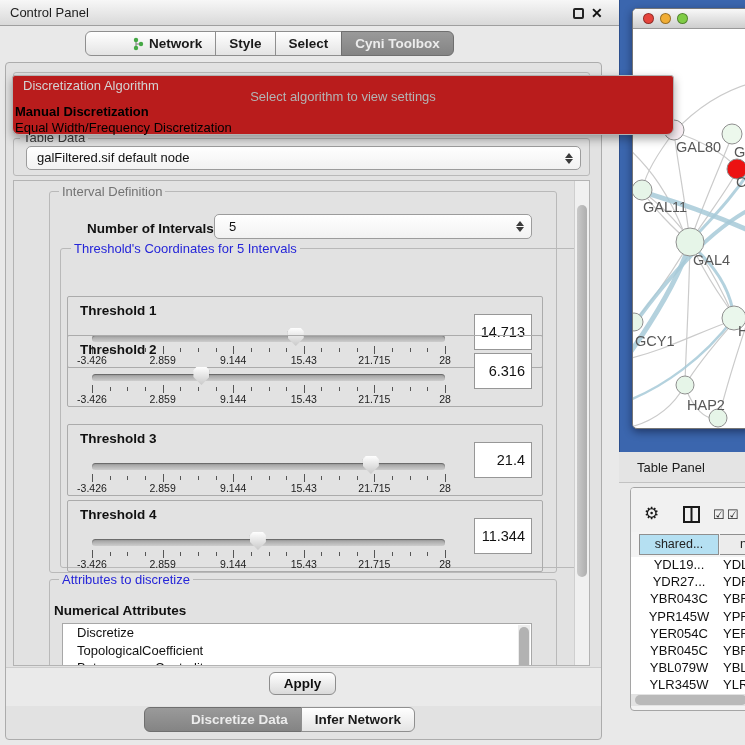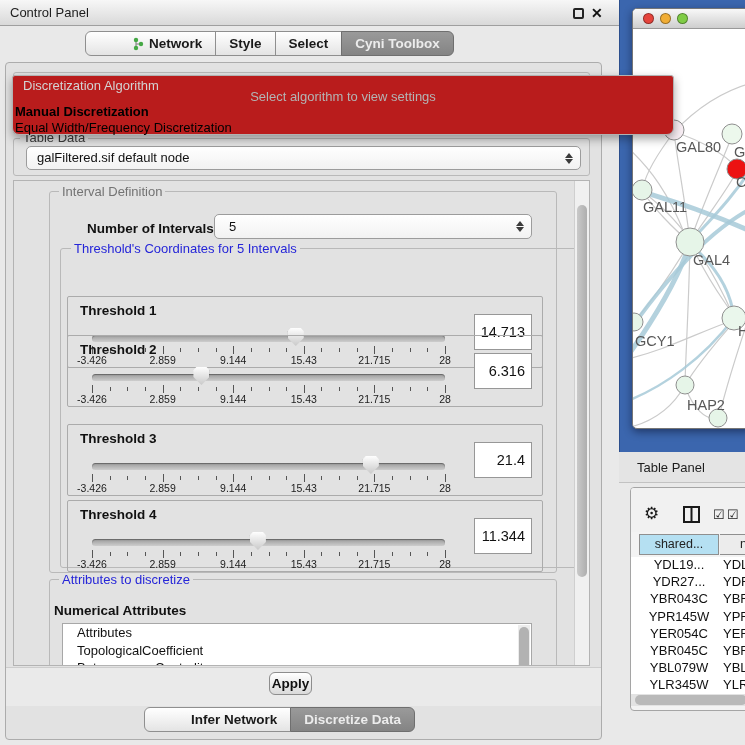--- a/index.html
+++ b/index.html
@@ -78,21 +78,21 @@
   .thr-row .t-value { position:absolute; left:406px; top:17px; width:58px; height:36px; background:#fff;
     border:1px solid #979797; font-size:14.5px; color:#111; text-align:right; line-height:34px; padding-right:6px; }
 
   #attr-list { position:absolute; left:12px; top:43px; width:470px; height:120px; background:#fff;
     border:1px solid #a7a7a7; overflow:hidden; }
   #attr-list .li { font-size:13px; color:#111; padding-left:14px; line-height:16.5px; padding-top:1px; white-space:nowrap; }
   #attr-scroll { position:absolute; right:1px; top:1px; width:12px; height:118px; background:#ececec; }
   #attr-scroll .thumb { position:absolute; left:1px; top:2px; width:10px; height:58px; border-radius:5px; background:#b2b2b2; }
 
   #footer { position:absolute; left:6px; top:667px; width:595px; height:39px; background:#eaeaea; border-top:1px solid #cdcdcd; }
-  #apply-btn { position:absolute; left:269px; top:672px; width:43px; height:23px;
+  #apply-btn { position:absolute; left:269px; top:672px; width:67px; height:23px;
     background:linear-gradient(#ffffff,#dadada); border:1px solid #8d8d8d; border-radius:6px;
     font-size:13.5px; font-weight:700; color:#111; text-align:center; line-height:21px; }
 
   
   #bluearea { position:absolute; left:619px; top:0; width:126px; height:452px; background:#3b66ae; border-left:1px solid #2c4f8d; }
   #netwin { position:absolute; left:632px; top:8px; width:120px; height:421px; background:#fff;
     border:1px solid #767676; border-radius:5px; overflow:hidden; box-shadow:0 3px 8px rgba(0,0,20,.45); }
   #netwin .wtitle { position:absolute; left:0; top:0; width:100%; height:20px;
     background:linear-gradient(#f8f8f8,#cecece); border-bottom:1px solid #999; }
   .light { position:absolute; top:4px; width:11px; height:11px; border-radius:50%; border:1px solid rgba(0,0,0,.35); }
@@ -340,44 +340,44 @@
             </div>
           </div>
       </div>
     </div>
 
     <div class="groupbox" style="left:35px;top:398px;width:508px;height:150px;">
       <span class="grouptitle g-blue" style="left:9px;top:-7px;">Attributes to discretize</span>
       <span style="position:absolute;left:4px;top:23px;font-size:13.5px;font-weight:700;color:#111;">Numerical Attributes</span>
       <div id="attr-list">
         <div id="attr-items">
-            <div class="li">Attributes</div>
+            <div class="li">Discretize</div>
             <div class="li">TopologicalCoefficient</div>
             <div class="li">BetweennessCentrality</div>
           </div>
         <div id="attr-scroll">
             <div class="thumb"></div>
           </div>
       </div>
     </div>
 
     <div id="vscroll">
         <div class="thumb"></div>
       </div>
   </div>
 
   <div id="footer"></div>
   <div id="apply-btn">Apply</div>
 
   <div id="bottomtabs" class="seg">
+      <div class="tab sel">
+        <span>Discretize Data</span>
+      </div>
       <div class="tab">
         <span>Infer Network</span>
-      </div>
-      <div class="tab sel">
-        <span>Discretize Data</span>
       </div>
     </div>
 </div>
 
 <div id="bluearea"></div>
 
 <div id="netwin">
   <div class="wtitle">
     <div class="light" id="light-r" style="left: 10px; background: rgb(229, 68, 60);"></div>
     <div class="light" id="light-y" style="left: 27px; background: rgb(240, 173, 53);"></div>

